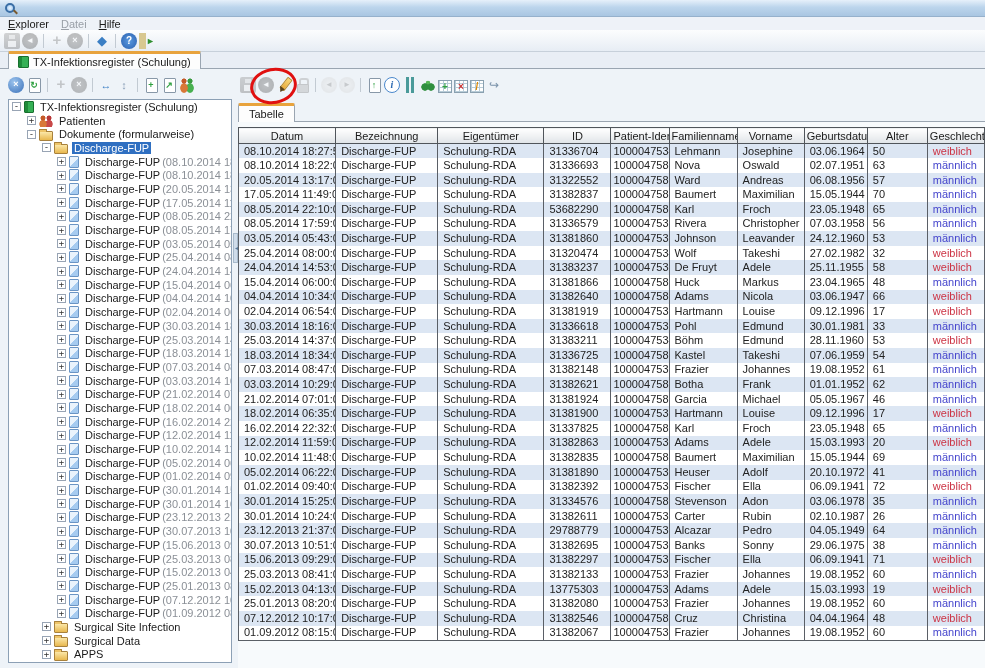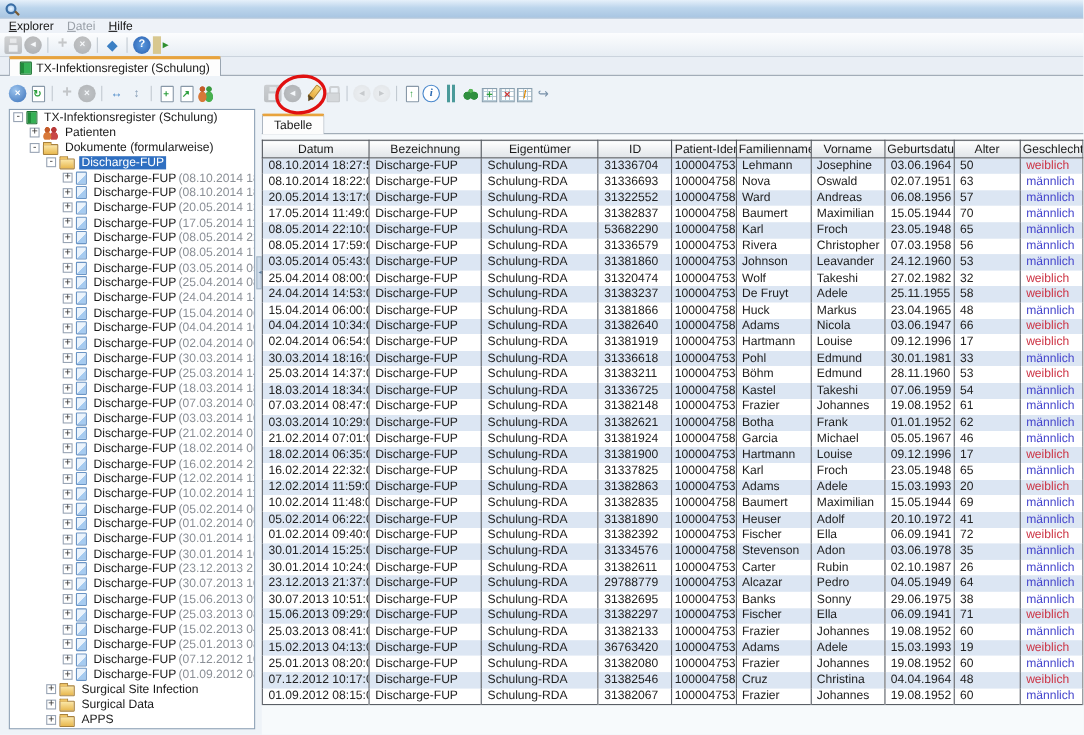--- a/index.html
+++ b/index.html
@@ -799,21 +799,21 @@
         <td class="c5">Frazier</td>
         <td class="c6">Johannes</td>
         <td class="c7">19.08.1952</td>
         <td class="c8">60</td>
         <td class="c9 male">männlich</td>
       </tr>
       <tr>
         <td class="c0">15.02.2013 04:13:00</td>
         <td class="c1">Discharge-FUP</td>
         <td class="c2">Schulung-RDA</td>
-        <td class="c3">36763420</td>
+        <td class="c3">13775303</td>
         <td class="c4">10000475332</td>
         <td class="c5">Adams</td>
         <td class="c6">Adele</td>
         <td class="c7">15.03.1993</td>
         <td class="c8">19</td>
         <td class="c9 female">weiblich</td>
       </tr>
       <tr>
         <td class="c0">25.01.2013 08:20:00</td>
         <td class="c1">Discharge-FUP</td>

